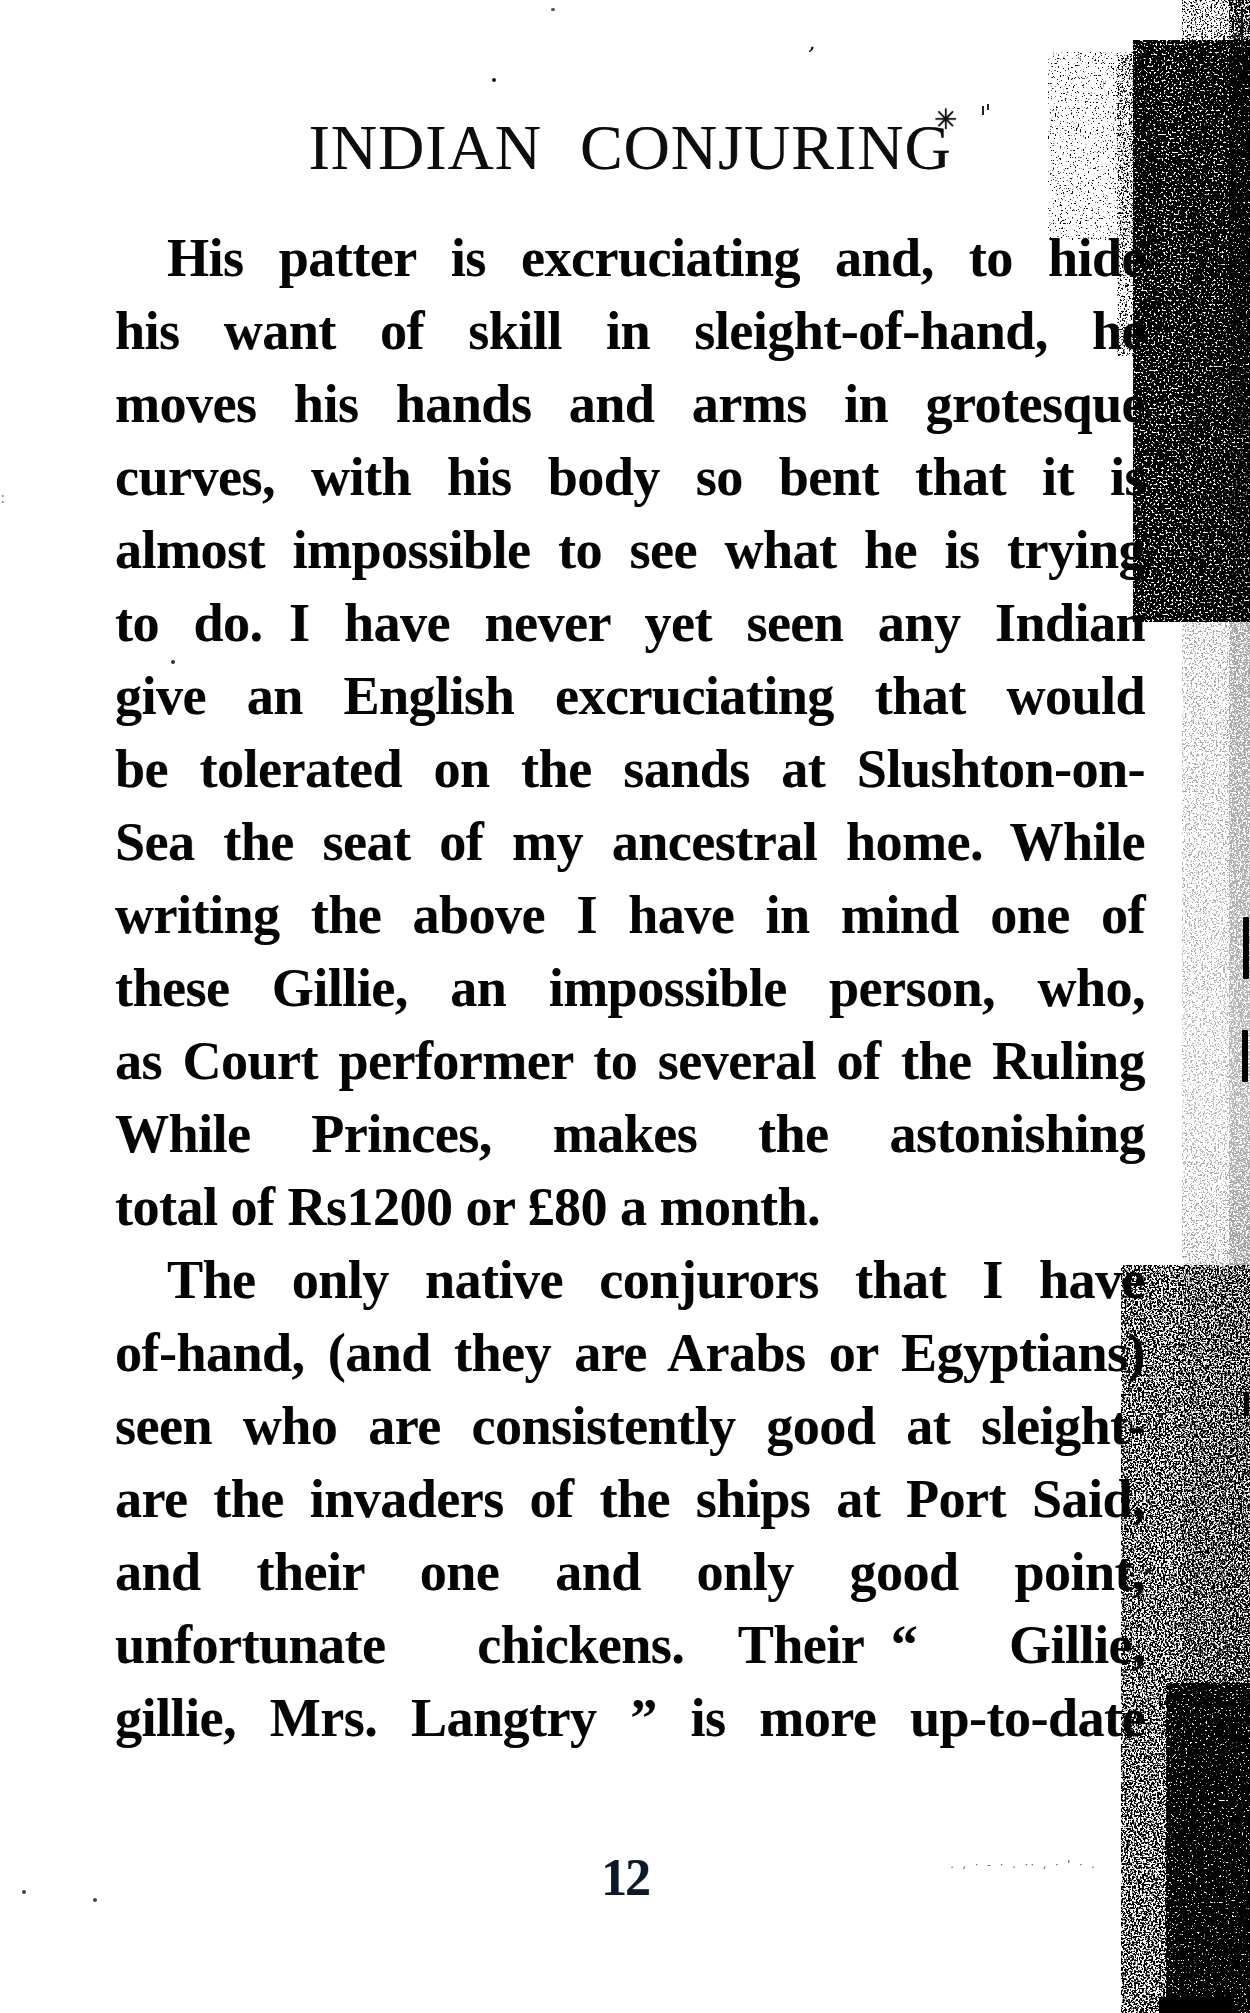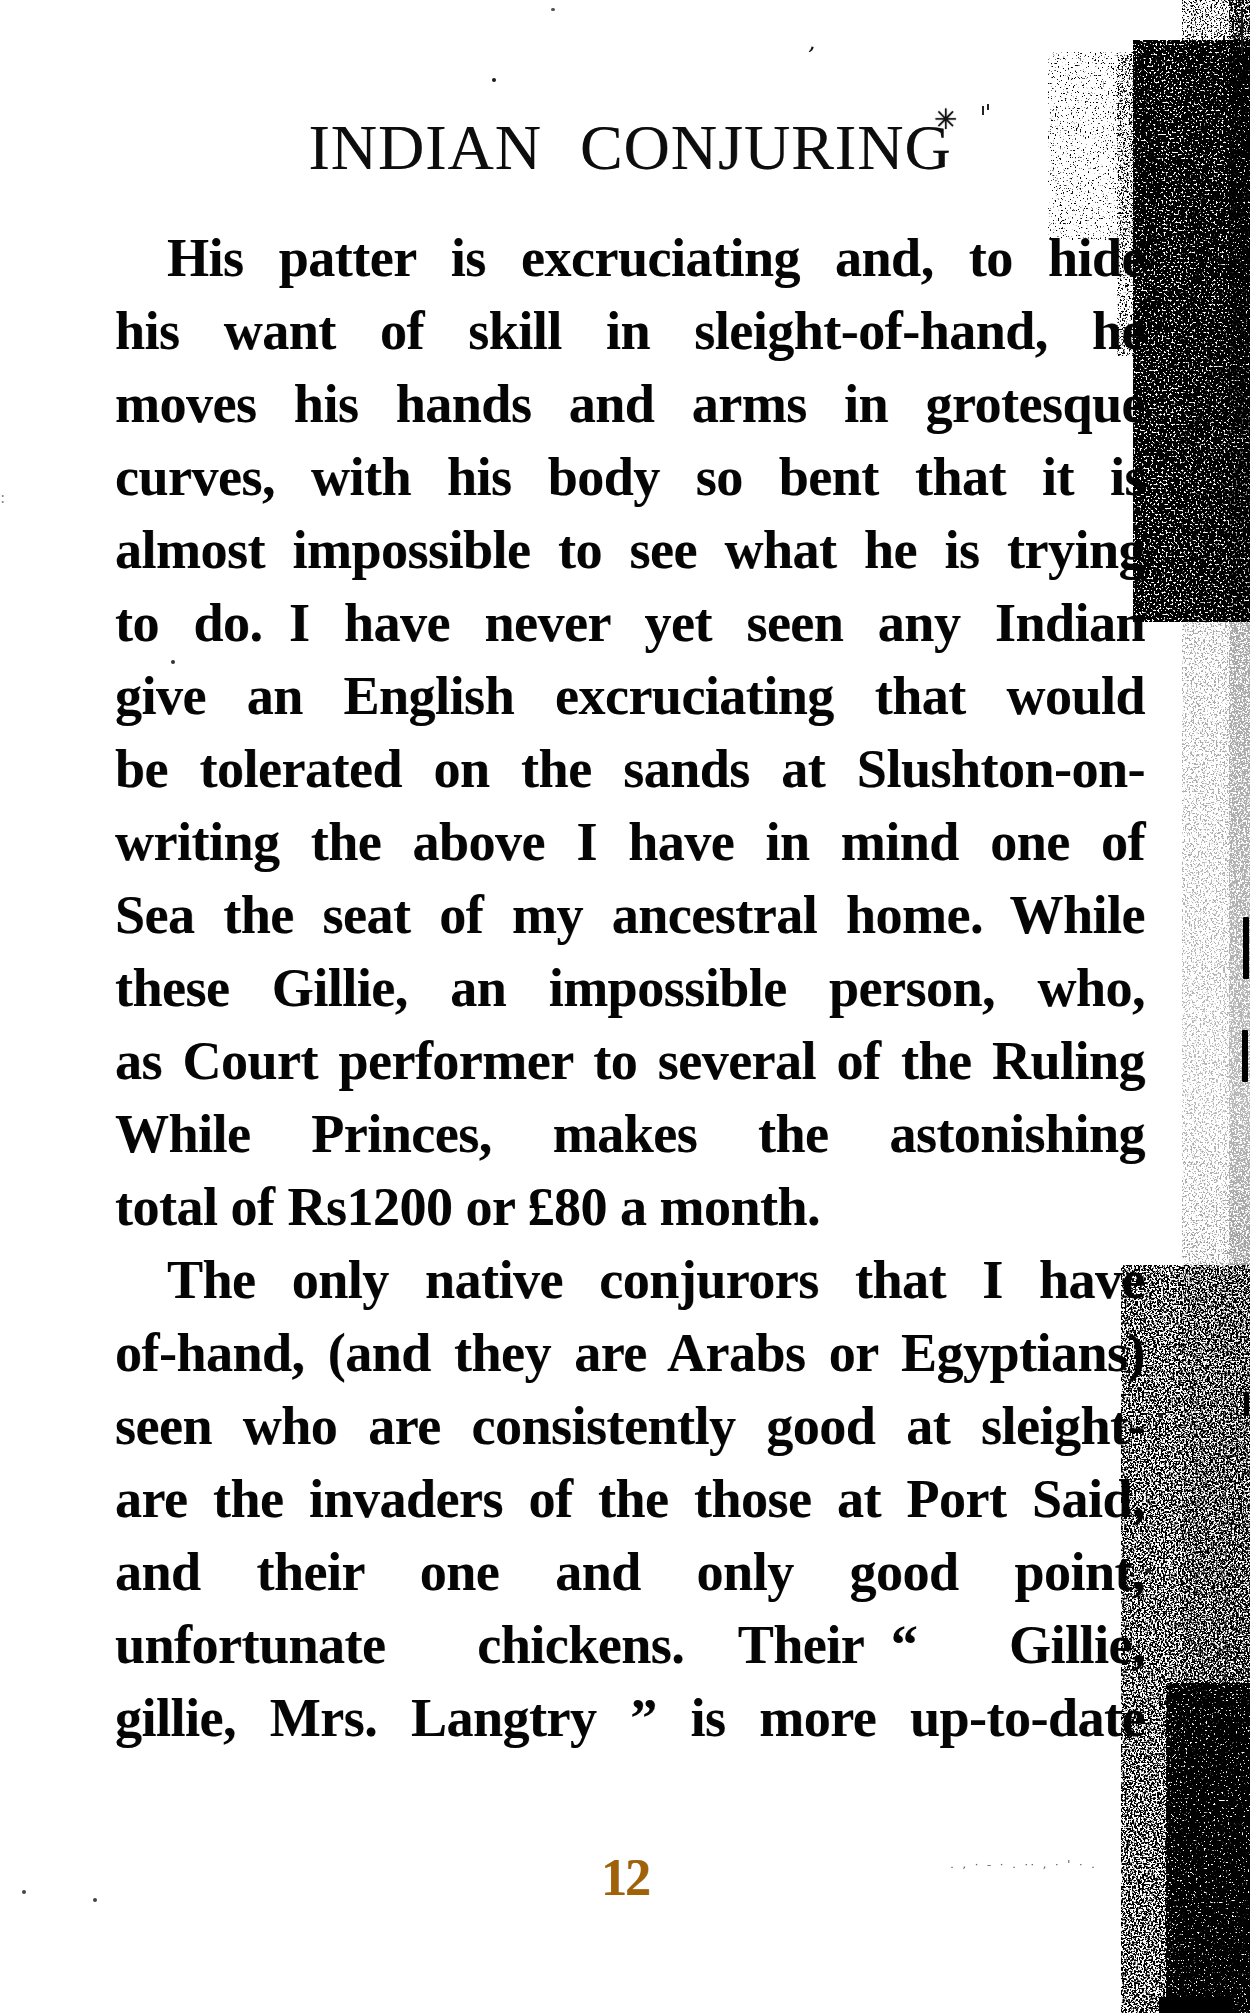--- a/index.html
+++ b/index.html
@@ -23,21 +23,21 @@
   .ln{
     height:73px;line-height:73px;white-space:normal;
     text-align:justify;text-align-last:justify;
   }
   .ln.indent{text-indent:52px;}
   .ln.no-just{text-align:center;text-align-last:left;}
   
   .pageno{
     position:absolute;left:110px;top:1852px;width:1030px;height:52px;
     font-size:52px;line-height:52px;font-weight:700;letter-spacing:-2px;
-    text-align:center;color:#a16207;text-shadow:0.4px 0.3px 0 rgba(0,0,0,0.35);
+    text-align:center;color:#0f172a;text-shadow:0.4px 0.3px 0 rgba(0,0,0,0.35);
   }
   
   .noise{position:absolute;left:0;top:0;z-index:4;pointer-events:none;}
   
   .art{position:absolute;z-index:5;pointer-events:none;}
   .a-topline{left:1241px;top:8px;width:2px;height:46px;background:#151515;}
   .a-comma{left:806px;top:42px;font-size:24px;color:#111;font-family:"DejaVu Serif",serif;transform:rotate(12deg);}
   .a-dot-top{left:551px;top:8px;width:4px;height:3px;background:#555;border-radius:2px;}
   .a-dot-494{left:492px;top:78px;width:4px;height:4px;background:#1a1a1a;border-radius:2px;}
   .a-colon-left{left:0px;top:488px;font-size:16px;color:#8a8a8a;filter:blur(0.4px);font-family:"DejaVu Sans",sans-serif;}
@@ -116,30 +116,30 @@
 
   <div class="bodytext">
     <div class="ln indent">His patter is excruciating and, to hide</div>
     <div class="ln">his want of skill in sleight-of-hand, he</div>
     <div class="ln">moves his hands and arms in grotesque</div>
     <div class="ln">curves, with his body so bent that it is</div>
     <div class="ln">almost impossible to see what he is trying</div>
     <div class="ln">to do. I have never yet seen any Indian</div>
     <div class="ln">give an English excruciating that would</div>
     <div class="ln">be tolerated on the sands at Slushton-on-</div>
+    <div class="ln">Sea the seat of my ancestral home. While</div>
     <div class="ln">writing the above I have in mind one of</div>
-    <div class="ln">Sea the seat of my ancestral home. While</div>
     <div class="ln">these Gillie, an impossible person, who,</div>
     <div class="ln">as Court performer to several of the Ruling</div>
     <div class="ln">While Princes, makes the astonishing</div>
     <div class="ln no-just">total of Rs1200 or £80 a month.</div>
     <div class="ln indent">The only native conjurors that I have</div>
     <div class="ln">of-hand, (and they are Arabs or Egyptians)</div>
     <div class="ln">seen who are consistently good at sleight-</div>
-    <div class="ln">are the invaders of the those at Port Said,</div>
+    <div class="ln">are the invaders of the ships at Port Said,</div>
     <div class="ln">and their one and only good point,</div>
     <div class="ln">unfortunate chickens. Their “ Gillie,</div>
     <div class="ln">gillie, Mrs. Langtry ” is more up-to-date</div>
   </div>
 
   <div class="pageno">12</div>
 
   <div class="smudge">. , · - · . ·· ,  · ' · .</div>
 
   <div class="art a-topline"></div>

